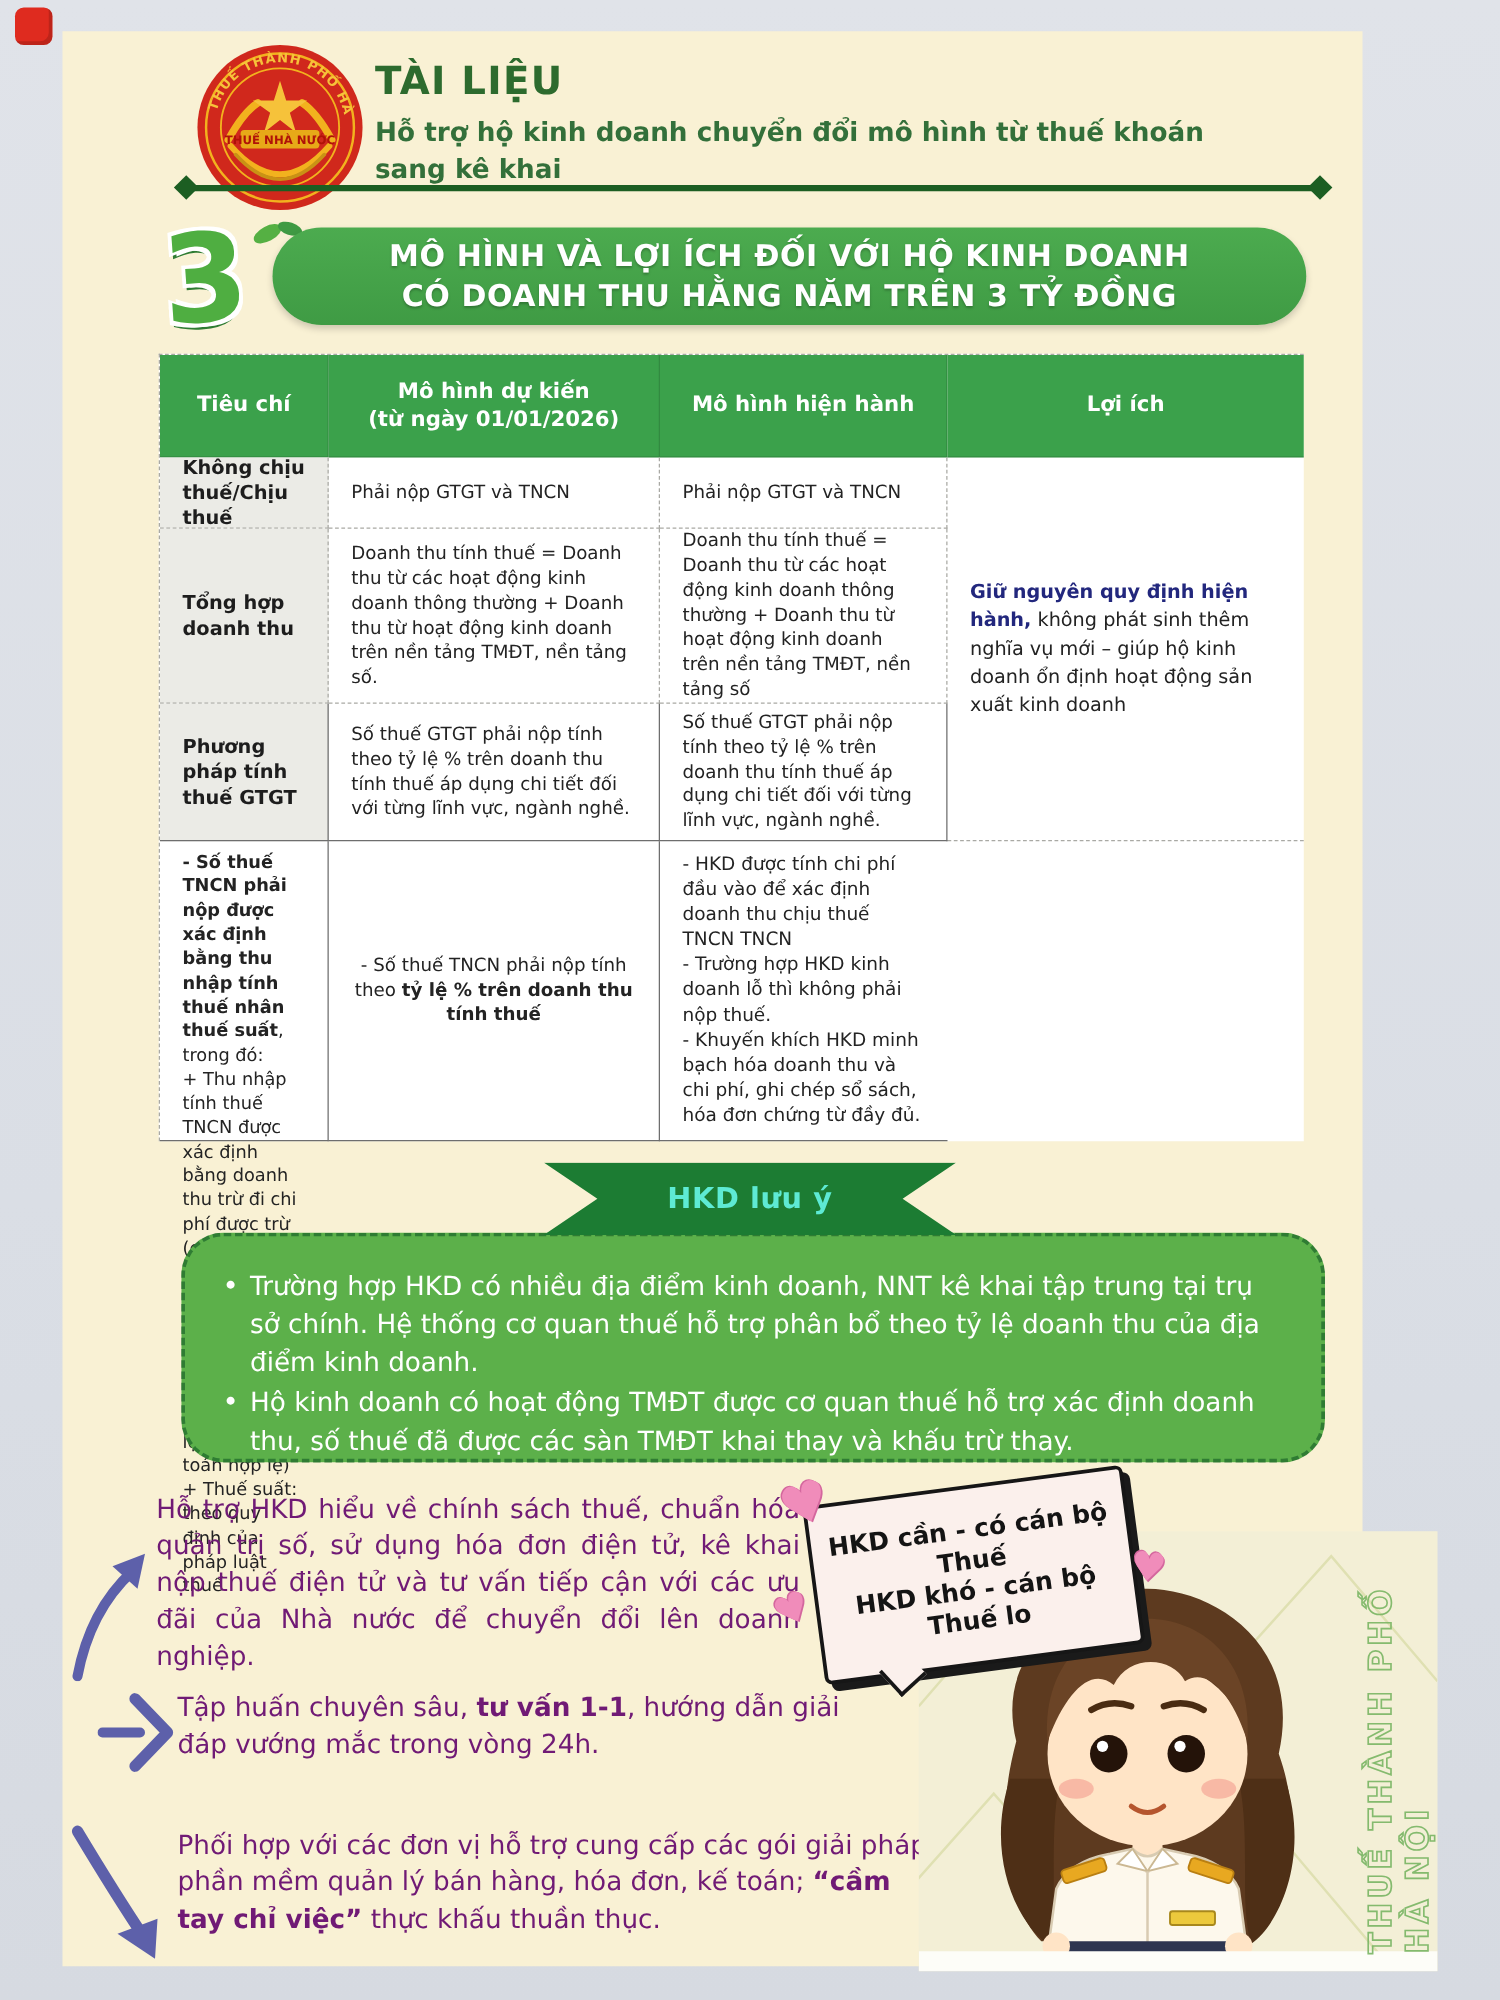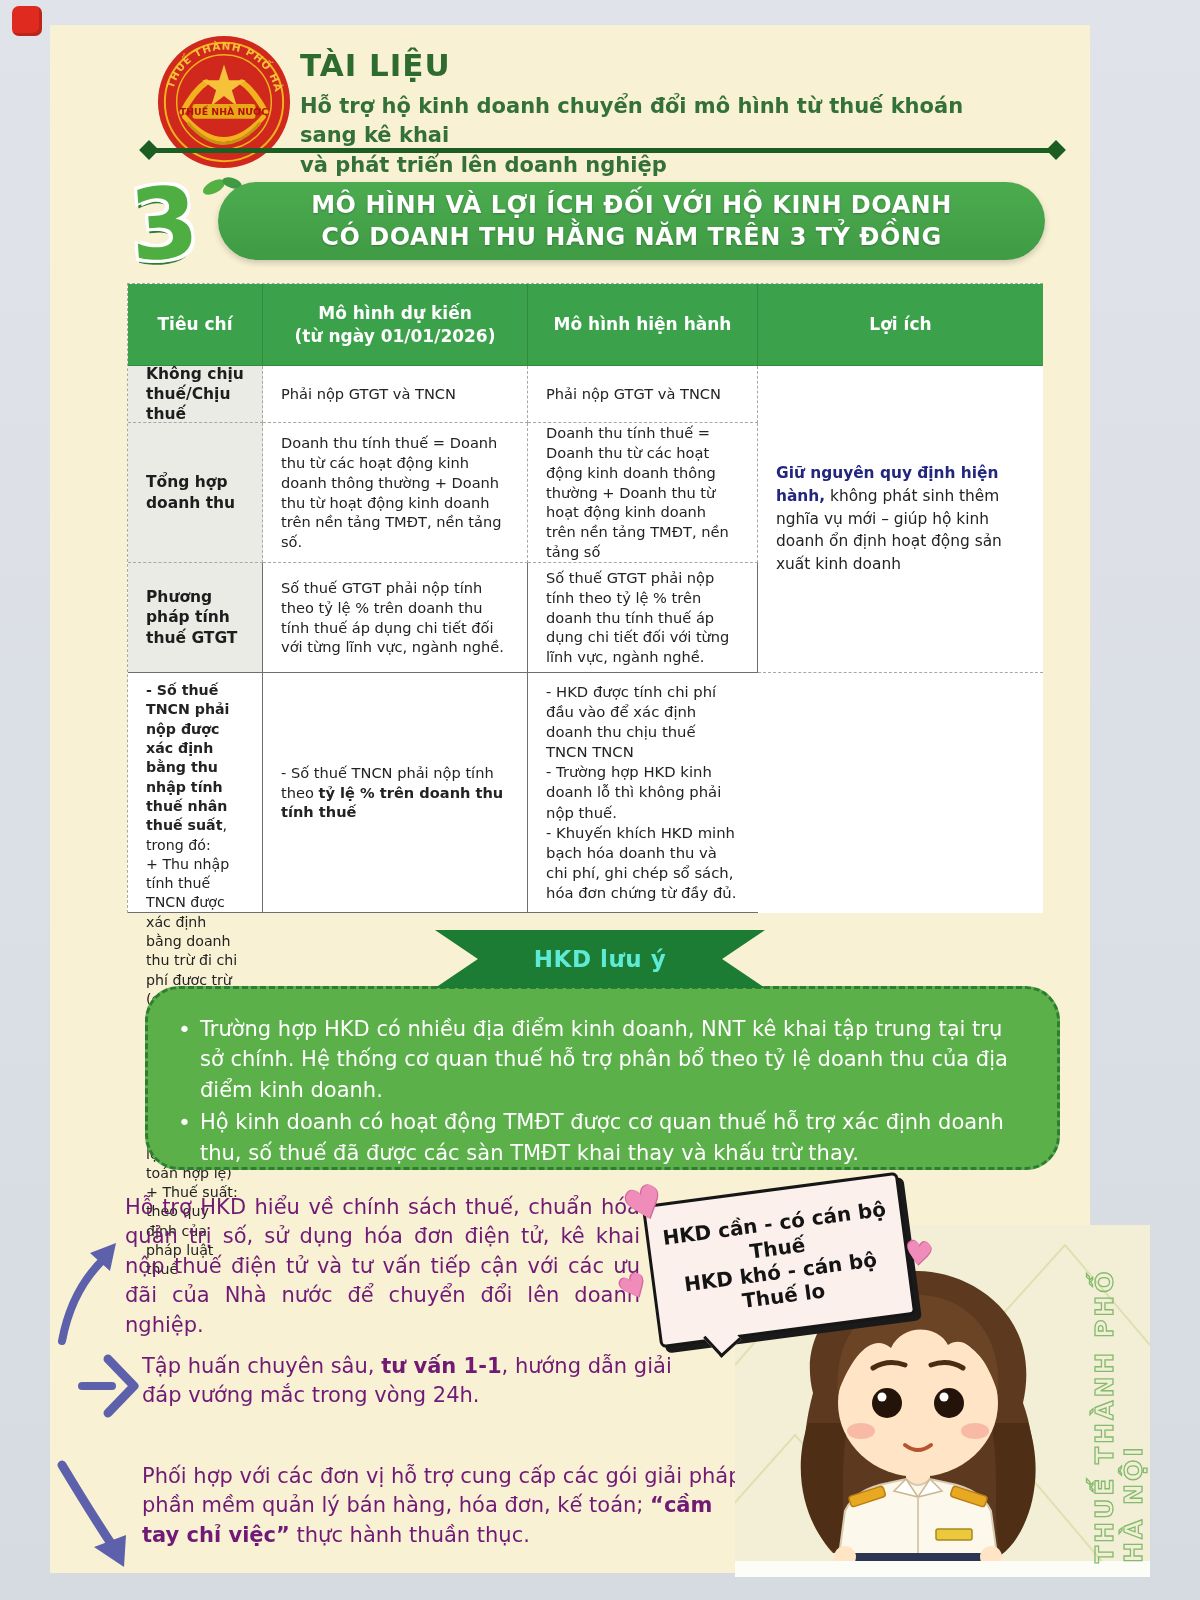--- a/index.html
+++ b/index.html
@@ -34,21 +34,21 @@
     grid-template-columns:135px 265px 230px 285px;
     grid-template-rows:82px 57px 140px 110px 240px;
     border-top:1px dashed #a9a9a4;border-left:1px dashed #a9a9a4;background:#fff;}
   .th{background:#3ba14b;color:#fff;font-weight:bold;font-size:17px;display:flex;flex-direction:column;justify-content:center;align-items:center;text-align:center;line-height:1.3;border-right:1px solid rgba(0,0,0,.14);border-bottom:1px solid rgba(0,0,0,.14);padding:0 6px;}
   .cell{border-right:1px dashed #a9a9a4;border-bottom:1px dashed #a9a9a4;padding:8px 18px;font-size:14.6px;color:#232323;line-height:1.36;display:flex;flex-direction:column;justify-content:center;}
   .cell.solid{border-right:1px solid #6e6e6e;border-bottom:1px solid #6e6e6e;}
   .lbl{background:#ebebe6;font-weight:bold;font-size:15.5px;color:#1d1d1d;line-height:1.3;}
   .top-align{justify-content:flex-start;}
   .benefit-merged{grid-column:4;grid-row:2/span 3;}
   .navy{color:#22277d;font-weight:bold;}
-  .ctr{text-align:left;}
+  .ctr{text-align:center;}
   .b{font-weight:bold;}
 
   
   .ribbon{position:absolute;left:385px;top:905px;width:330px;height:58px;background:#1c7c33;
     clip-path:polygon(0% 0%,100% 0%,87% 50%,100% 100%,0% 100%,13% 50%);
     display:flex;align-items:center;justify-content:center;z-index:3;}
   .ribbon span{color:#5eead4;font-weight:bold;font-size:23px;letter-spacing:.5px;}
   .notice-box{position:absolute;left:95px;top:961px;width:915px;height:184px;background:#5cb04a;
     border:3px dashed #2f7c33;border-radius:34px;box-sizing:border-box;padding:25px 28px 14px 30px;z-index:2;}
   .notice-row{display:flex;color:#fff;font-size:21px;line-height:1.45;margin-bottom:2px;}
@@ -98,21 +98,20 @@
     <path d="M34,92 Q52,112 70,112 Q88,112 106,92" fill="none" stroke="#c99215" stroke-width="3" stroke-linecap="round"></path>
     <path d="M28,80 Q40,58 52,50 M112,80 Q100,58 88,50" fill="none" stroke="#f2b21e" stroke-width="6" stroke-linecap="round"></path>
     <polygon points="70,32 75,48 92,48 78,58 83,74 70,64 57,74 62,58 48,48 65,48" fill="#f6c23a"></polygon>
     <rect x="38" y="72" width="64" height="15" rx="3" fill="#e7a918"></rect>
     <text x="70" y="83" text-anchor="middle" font-size="9.5" font-weight="bold" fill="#b01208">THUẾ NHÀ NƯỚC</text>
   </svg>
   <div class="hdr-text">
     <div class="hdr-title">TÀI LIỆU</div>
     <div class="hdr-sub">
       <span>Hỗ trợ hộ kinh doanh chuyển đổi mô hình từ thuế khoán sang kê khai</span><br>
-      <span>và phát triển lên doanh nghiệp</span>
     </div>
   </div>
   <div class="divider"></div>
 
   <div class="sec-num">3</div>
   <svg class="sec-leaf" width="44" height="30" viewBox="0 0 44 30">
     <ellipse cx="14" cy="14" rx="12" ry="6" fill="#55b043" transform="rotate(-28 14 14)"></ellipse>
     <ellipse cx="32" cy="10" rx="10" ry="5" fill="#3f9a43" transform="rotate(18 32 10)"></ellipse>
   </svg>
   <div class="banner">
@@ -230,21 +229,21 @@
     </svg>
     <div class="strip"></div>
     <div class="watermark">THUẾ THÀNH PHỐ HÀ NỘI</div>
   </div>
 
   <div class="para p1">Hỗ trợ HKD hiểu về chính sách thuế, chuẩn hóa quản trị số, sử dụng hóa đơn điện tử, kê khai nộp thuế điện tử và tư vấn tiếp cận với các ưu đãi của Nhà nước để chuyển đổi lên doanh nghiệp.</div>
   <div class="para p2">
     <span>Tập huấn chuyên sâu, </span><span class="b">tư vấn 1-1</span><span>, hướng dẫn giải đáp vướng mắc trong vòng 24h.</span>
   </div>
   <div class="para p3">
-    <span>Phối hợp với các đơn vị hỗ trợ cung cấp các gói giải pháp, phần mềm quản lý bán hàng, hóa đơn, kế toán; </span><span class="b">“cầm tay chỉ việc”</span><span> thực hành thuần thục.</span>
+    <span>Phối hợp với các đơn vị hỗ trợ cung cấp các gói giải pháp, phần mềm quản lý bán hàng, hóa đơn, kế toán; </span><span class="b">“cầm tay chỉ việc”</span><span> thực khấu thuần thục.</span>
   </div>
 
   <svg class="arrow-svg" style="left:4px;top:1212px;" width="72" height="108" viewBox="0 0 72 108">
     <path d="M8,104 C14,72 28,42 52,20" fill="none" stroke="#5d60aa" stroke-width="8" stroke-linecap="round"></path>
     <polygon points="36,16 62,6 56,34" fill="#5d60aa"></polygon>
   </svg>
   <svg class="arrow-svg" style="left:28px;top:1324px;" width="64" height="74" viewBox="0 0 64 74">
     <path d="M4,37 L34,37" fill="none" stroke="#5d60aa" stroke-width="8" stroke-linecap="round"></path>
     <path d="M30,10 L56,37 L30,64" fill="none" stroke="#5d60aa" stroke-width="9" stroke-linecap="round" stroke-linejoin="round"></path>
   </svg>

